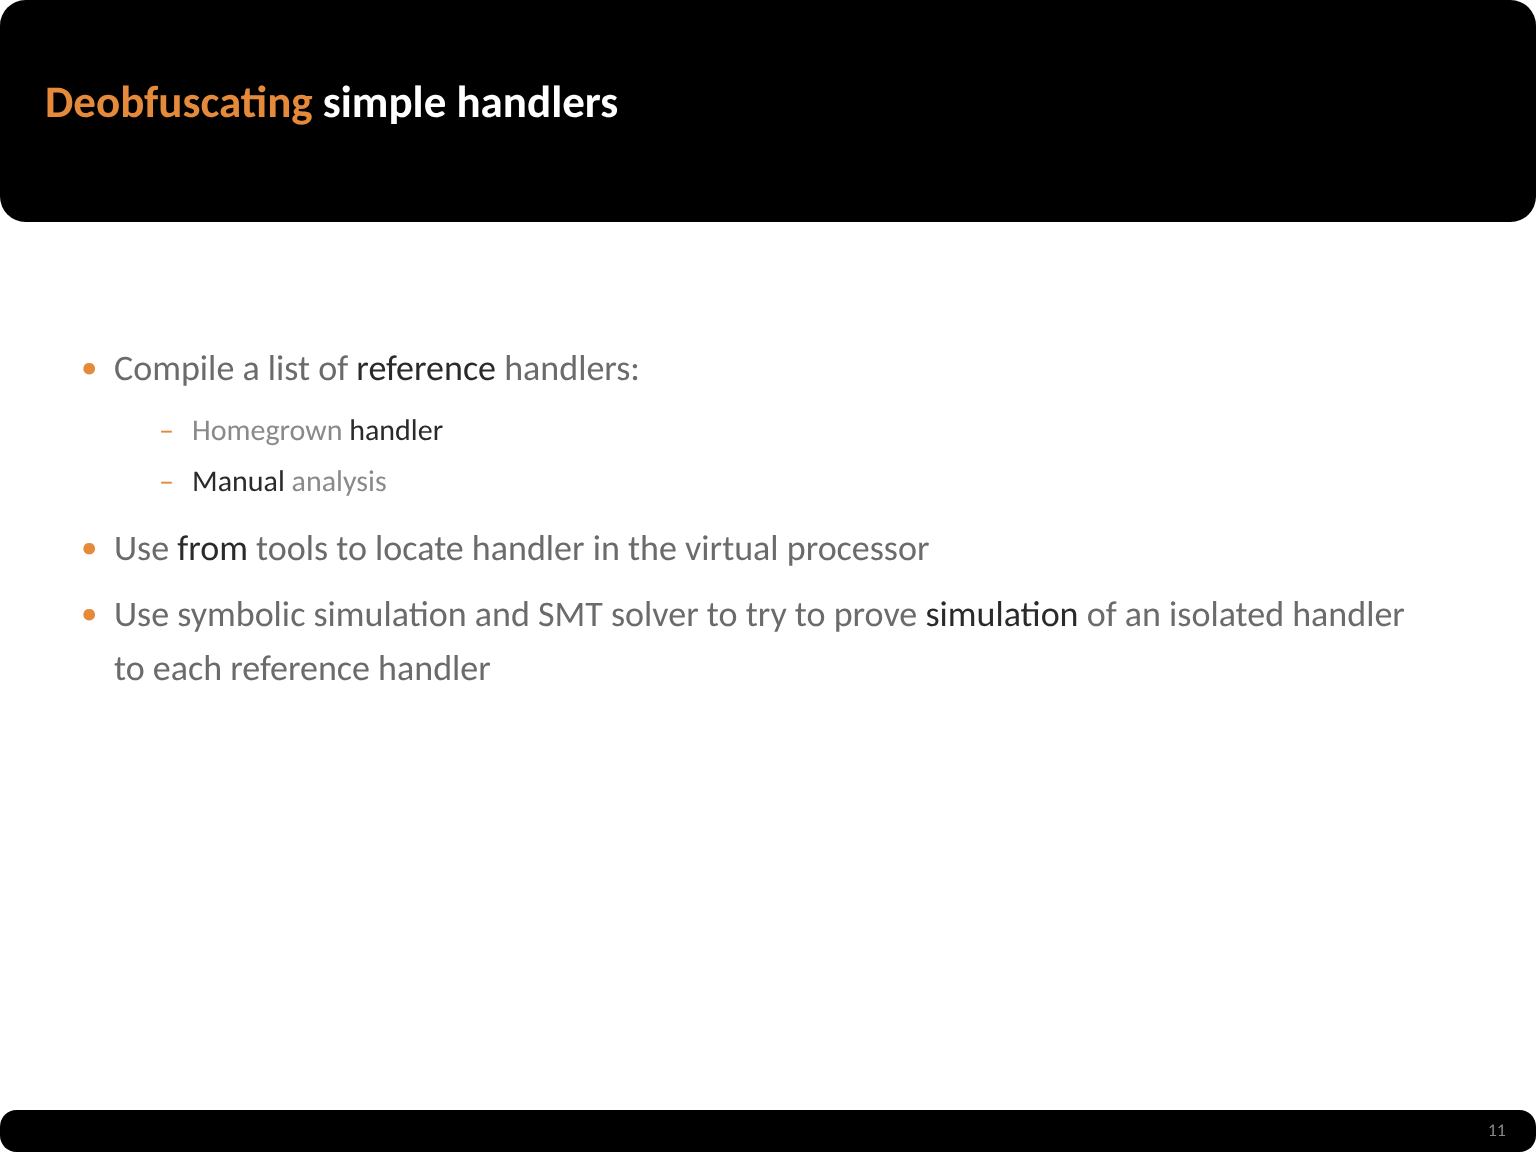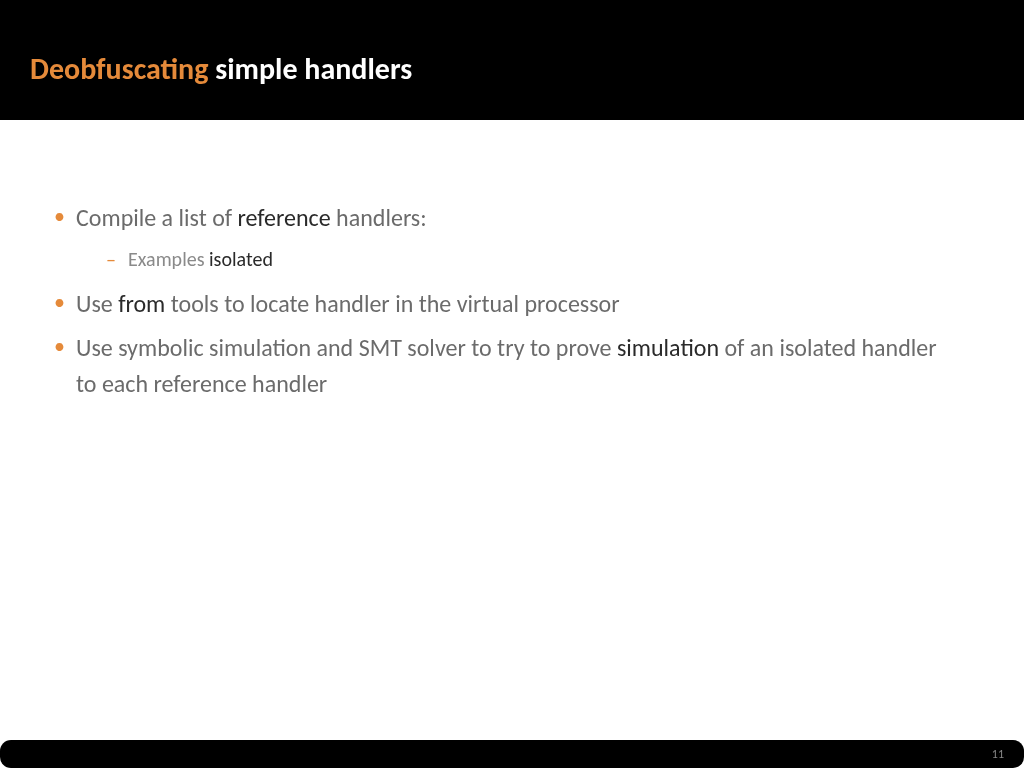--- a/index.html
+++ b/index.html
@@ -11,22 +11,23 @@
       width: 1024px;
       height: 768px;
       font-family: Calibri, 'Segoe UI', Arial, sans-serif;
       background: #fff;
       overflow: hidden;
       position: relative;
     }
     .header {
       background: #000;
       width: 100%;
-      height: 120px;
+      height: 148px;
       padding: 50px 30px 16px 30px;
+      border-radius: 17px;
     }
     .title {
       font-size: 30px;
       font-weight: bold;
       color: #fff;
     }
     .title .accent {
       color: #e58a3a;
     }
     .content {
@@ -100,21 +101,24 @@
     <span class="accent">Deobfuscating</span><span> simple handlers</span>
   </h1>
 </div>
 
 <div class="content">
   <ul class="top">
     <li>
       <span>Compile a list of </span><span class="dark">reference</span><span> handlers:</span>
       <ul class="sub">
         <li>
-          <span>Examples </span><span class="dark">isolated</span>
+          <span>Homegrown </span><span class="dark">handler</span>
+        </li>
+        <li>
+          <span class="dark">Manual</span><span> analysis</span>
         </li>
       </ul>
     </li>
     <li>
       <span>Use </span><span class="dark">from</span><span> tools to locate handler in the virtual processor</span>
     </li>
     <li>
       <span>Use symbolic simulation and SMT solver to try to prove </span><span class="dark">simulation</span><span> of an isolated handler to each reference handler</span>
     </li>
   </ul>

